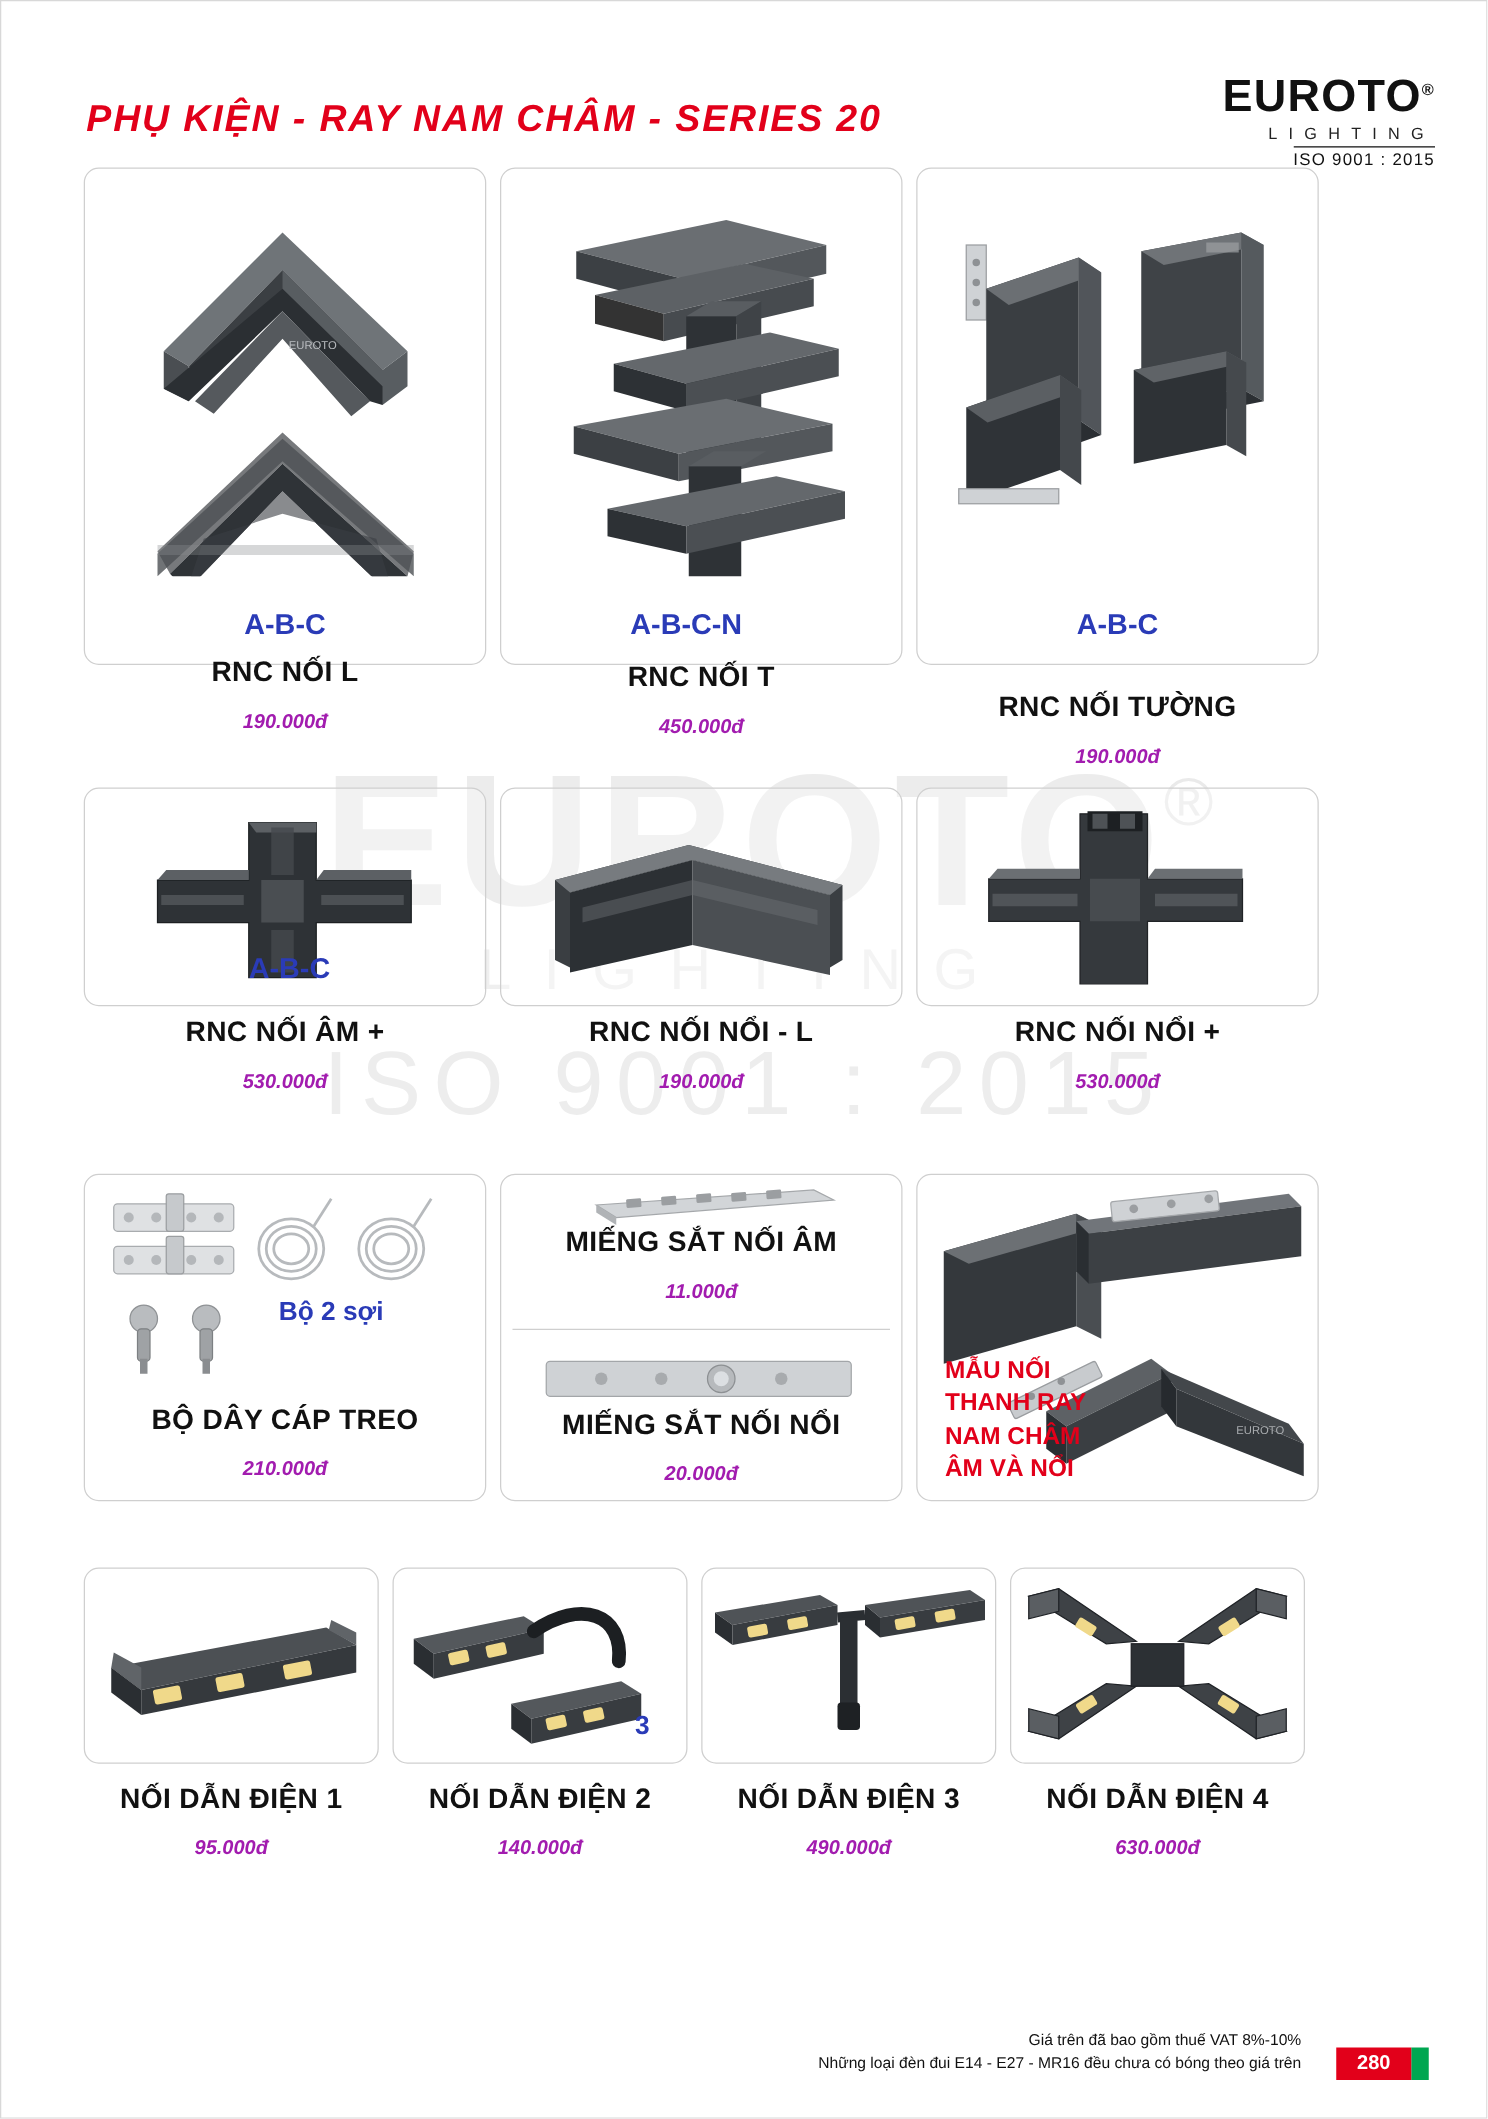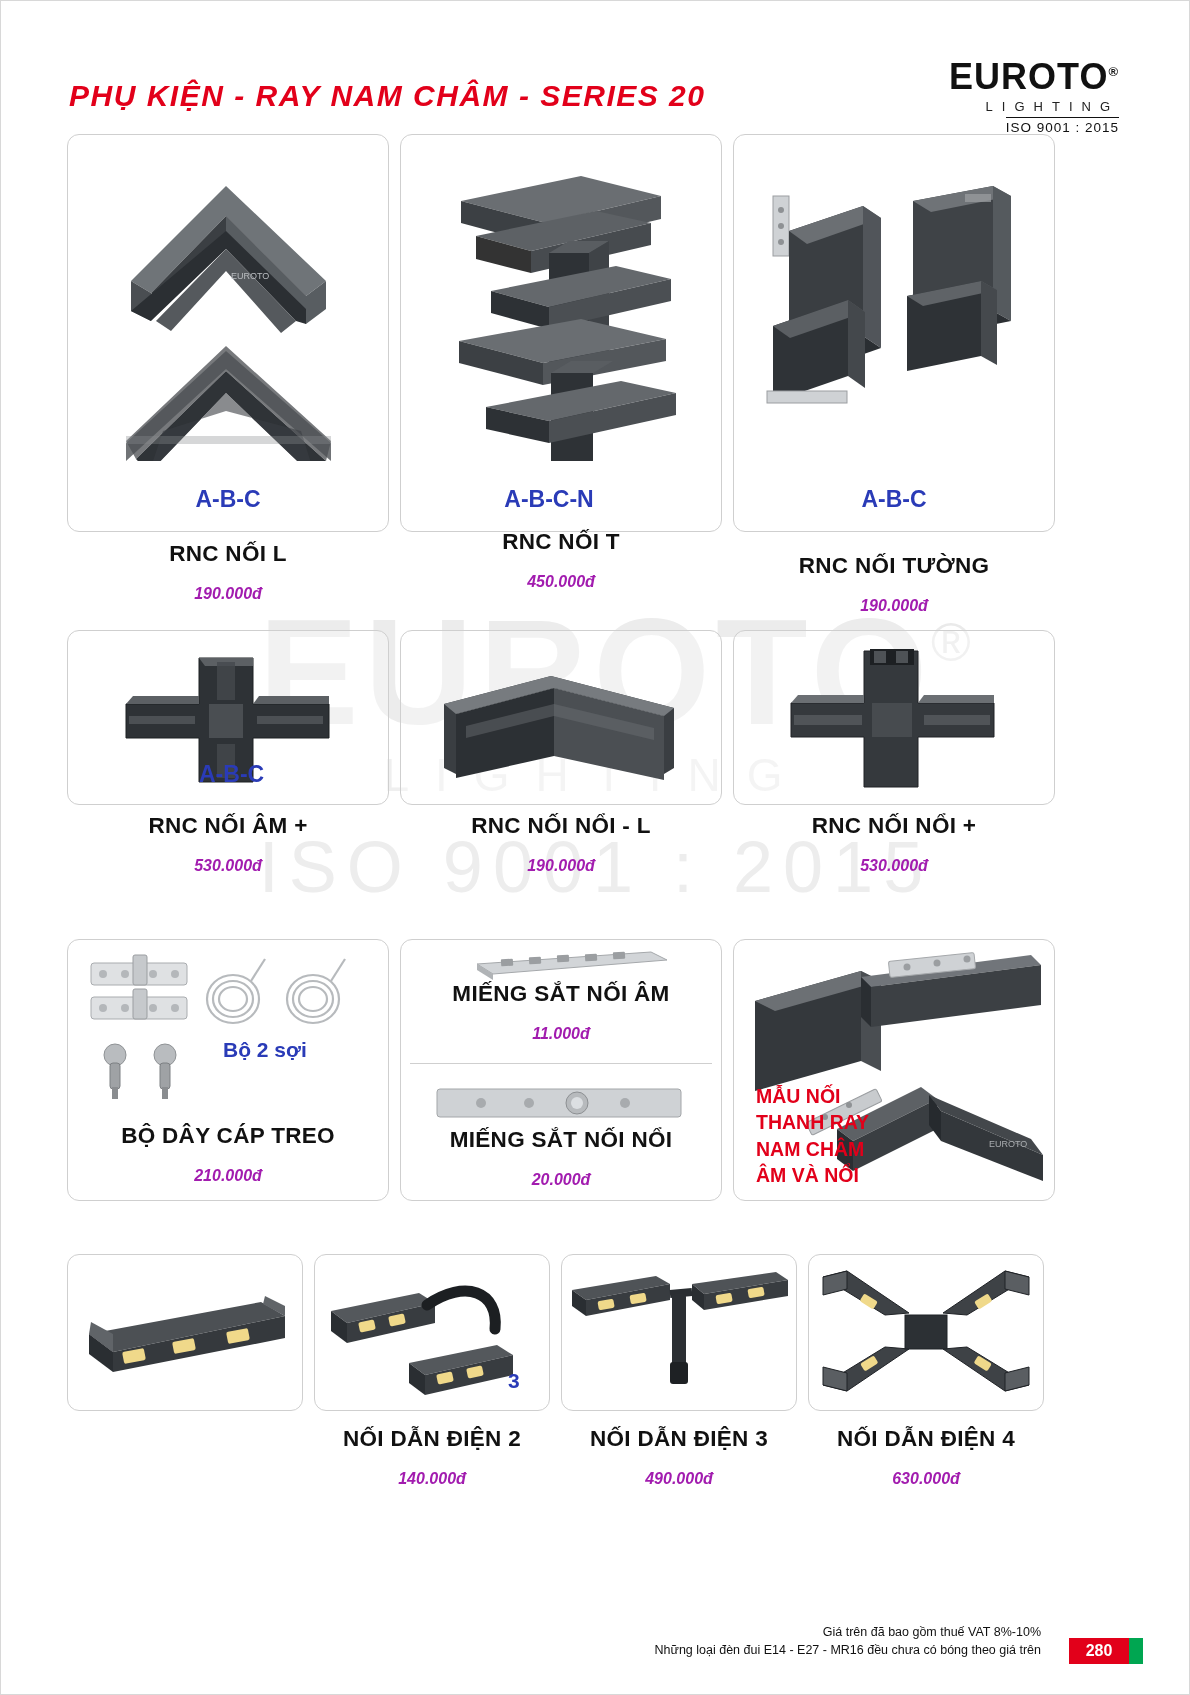--- a/index.html
+++ b/index.html
@@ -69,21 +69,21 @@
     position: absolute;
     left: 68px; top: 20px;
     font-size: 30px;
     font-weight: bold;
     font-style: italic;
     letter-spacing: 1.5px;
     color: #e2001a;
   }
   .brand {
     position: absolute;
-    right: 72px; top: 0px;
+    right: 43px; top: 0px;
     text-align: right;
   }
   .brand-name {
     font-size: 36px;
     font-weight: bold;
     letter-spacing: 1px;
     color: #111;
     line-height: 1;
     position: relative;
     display: inline-block;
@@ -248,21 +248,21 @@
         <polygon points="25,130 125,35 230,130 225,150 125,60 35,148" fill="#77797c"></polygon>
         <polygon points="35,148 125,60 225,150 215,168 125,82 48,162" fill="#2f3337"></polygon>
         <polygon points="25,150 125,58 230,150 230,132 125,40 25,132" fill="#4c5054" opacity="0.8"></polygon>
         <polygon points="48,162 125,82 215,168 200,120 125,100 62,120" fill="#3a3e42" opacity="0.6"></polygon>
         <rect x="25" y="125" width="205" height="8" fill="#8a8c8f" opacity="0.35"></rect>
       </g>
       <text x="130" y="118" fill="#b9bcc0" font-size="9" font-family="Liberation Sans, sans-serif">EUROTO</text>
     </svg>
   </div>
   <div class="abc" style="left:66px; top:485px; width:322px;">A-B-C</div>
-  <div class="cap" style="left:66px; top:540px; width:322px;">
+  <div class="cap" style="left:66px; top:524px; width:322px;">
     <div class="cap-name">RNC NỐI L</div>
     <div class="cap-price">190.000đ</div>
   </div>
 
   <div class="card" style="left:399px; top:133px; width:322px; height:398px;"></div>
   <div class="art" style="left:430px; top:160px; width:262px; height:300px;">
     <svg width="262" height="300" viewBox="0 0 262 300">
       <g>
         <polygon points="30,40 150,15 230,35 115,62" fill="#6a6e72"></polygon>
         <polygon points="30,40 115,62 115,85 30,62" fill="#3c4044"></polygon>
@@ -503,20 +503,24 @@
       <polygon points="10,58 182,26 206,40 34,76" fill="#4c5054"></polygon>
       <polygon points="10,58 34,76 34,96 10,78" fill="#2a2e32"></polygon>
       <polygon points="34,76 206,40 206,62 34,96" fill="#35393d"></polygon>
       <rect x="44" y="74" width="22" height="12" rx="2" fill="#f0d98a" transform="rotate(-11 55 80)"></rect>
       <rect x="94" y="64" width="22" height="12" rx="2" fill="#f0d98a" transform="rotate(-11 105 70)"></rect>
       <rect x="148" y="54" width="22" height="12" rx="2" fill="#f0d98a" transform="rotate(-11 159 60)"></rect>
       <polygon points="10,58 34,76 34,58 12,46" fill="#606468"></polygon>
       <polygon points="184,28 206,40 206,30 186,20" fill="#606468"></polygon>
     </svg>
   </div>
+  <div class="cap" style="left:46px; top:1425px; width:276px;">
+    <div class="cap-name">NỐI DẪN ĐIỆN 1</div>
+    <div class="cap-price">95.000đ</div>
+  </div>
 
   <div class="card" style="left:313px; top:1253px; width:236px; height:157px;"></div>
   <div class="art" style="left:322px; top:1268px; width:218px; height:130px;">
     <svg width="218" height="130" viewBox="0 0 218 130">
       <g>
         <polygon points="8,42 96,24 112,34 24,54" fill="#54585c"></polygon>
         <polygon points="8,42 24,54 24,74 8,62" fill="#2a2e32"></polygon>
         <polygon points="24,54 112,34 112,54 24,74" fill="#383c40"></polygon>
         <rect x="36" y="52" width="16" height="10" rx="2" fill="#f0d98a" transform="rotate(-12 44 57)"></rect>
         <rect x="66" y="46" width="16" height="10" rx="2" fill="#f0d98a" transform="rotate(-12 74 51)"></rect>

